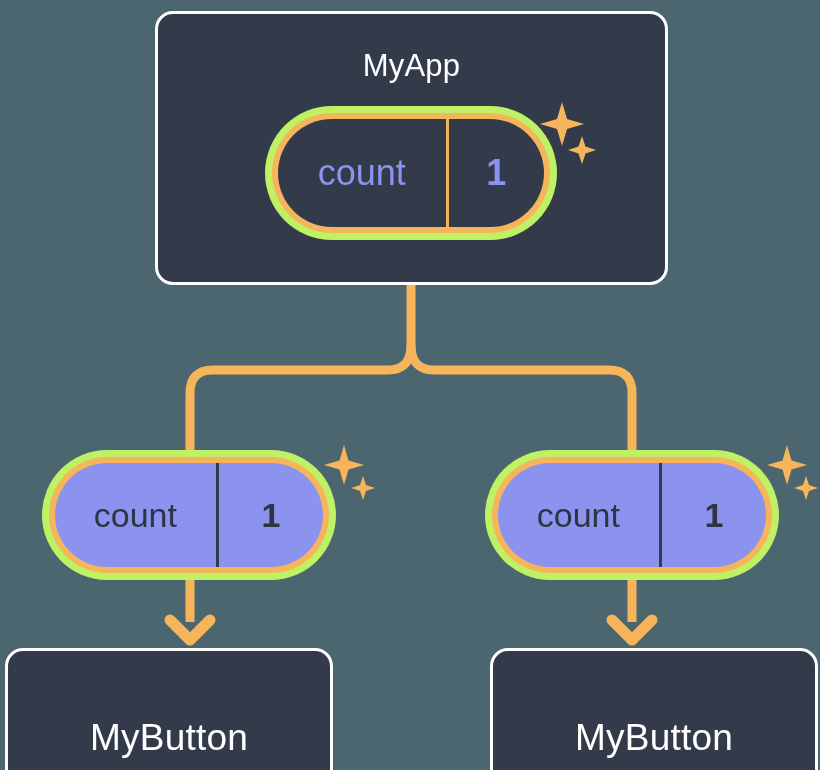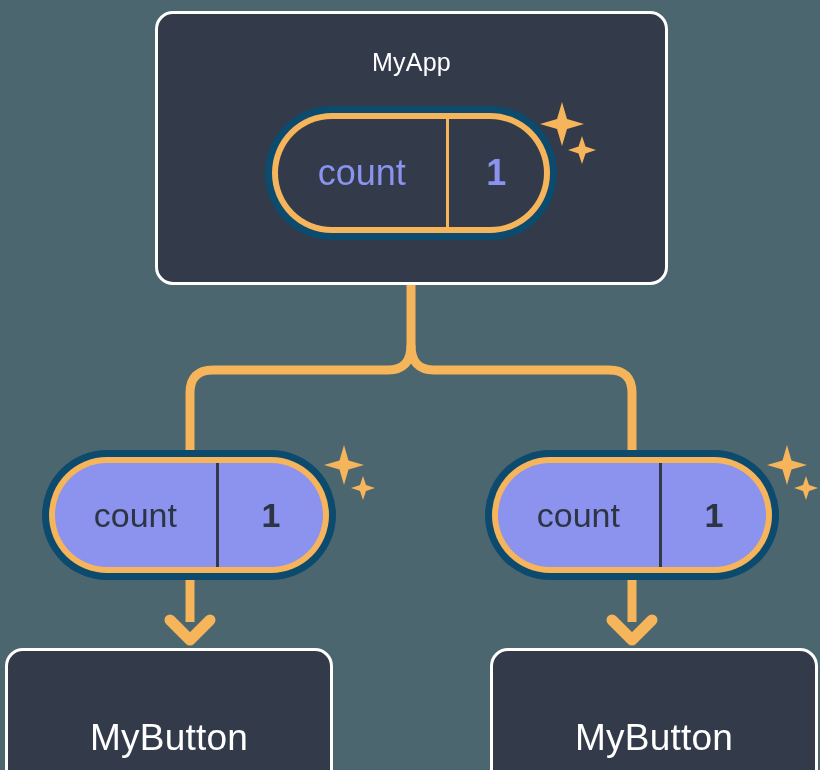--- a/index.html
+++ b/index.html
@@ -30,21 +30,21 @@
   
   .comp-box {
     position: absolute;
     background: #333b4b;
     border: 3px solid #ffffff;
     border-radius: 16px;
     box-sizing: border-box;
   }
   .comp-title {
     color: #ffffff;
-    font-size: 25px;
+    font-size: 31px;
     font-weight: 400;
     letter-spacing: 0.2px;
     text-align: center;
     white-space: nowrap;
   }
   #app-box {
     left: 155px;
     top: 11px;
     width: 513px;
     height: 274px;
@@ -64,21 +64,21 @@
   }
   #btn-box-left  { left: 5px; }
   #btn-box-right { left: 490px; }
   .btn-box .comp-title { font-size: 37px; margin-top: 32px; }
 
   
   .pill {
     position: absolute;
     box-sizing: border-box;
     border-radius: 999px;
-    background: #0c4a6e;          
+    background: #bef264;          
     padding: 7px;
     display: block;
   }
   .pill-mid {
     box-sizing: border-box;
     width: 100%;
     height: 100%;
     border-radius: 999px;
     background: #f6b45b;          
     padding: 6px;

